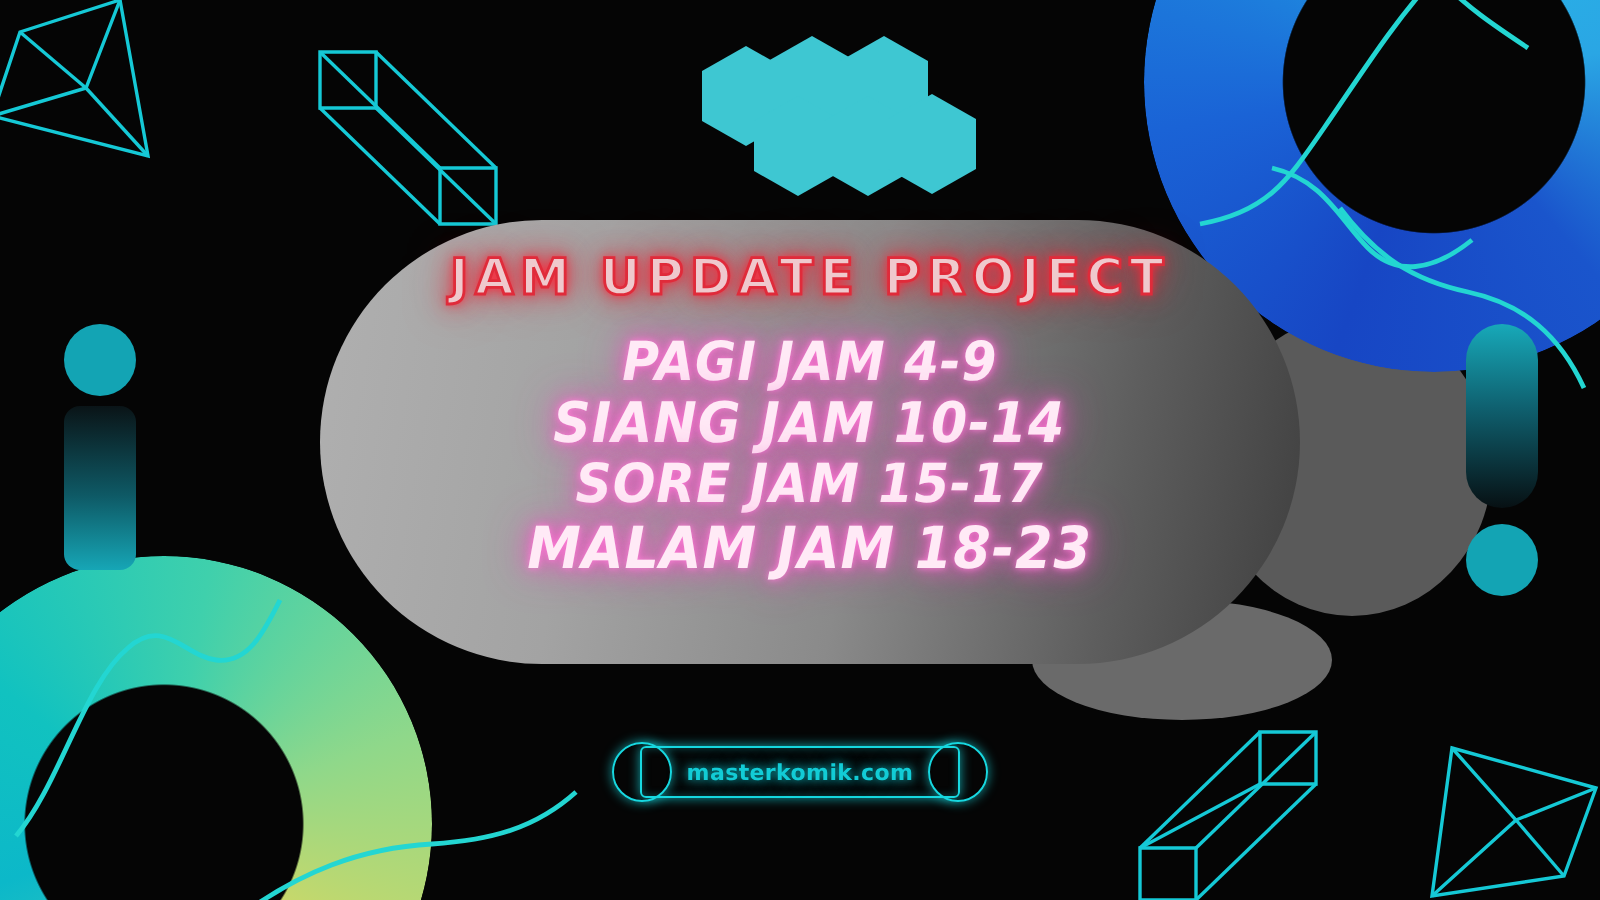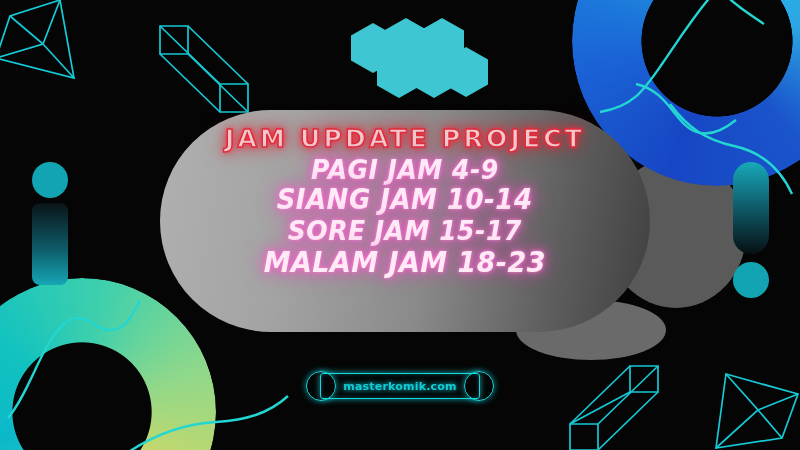--- a/index.html
+++ b/index.html
@@ -63,21 +63,21 @@
                  align-items:center; justify-content:flex-start; padding-top:14px; }
 
   .title {
     font-family:"DejaVu Sans", sans-serif;
     font-size:25px; font-weight:700; letter-spacing:3.2px;
     color:#efc9cd;
     -webkit-text-stroke:1.4px #e02b3a;
     text-shadow:0 0 5px #ff2b3c, 0 0 12px #e81f32, 0 0 22px rgba(232,31,50,.65);
     white-space:nowrap;
   }
-  .lines { margin-top:2px; display:flex; flex-direction:column; align-items:center; gap:1px; }
+  .lines { margin-top:14px; display:flex; flex-direction:column; align-items:center; gap:1px; }
   .line {
     font-family:"DejaVu Sans", sans-serif;
     font-style:italic; font-weight:700; letter-spacing:0.5px;
     color:#ffeaf6;
     text-shadow:0 0 4px #ff7fd8, 0 0 11px #f457c6, 0 0 22px rgba(236,64,186,.85);
     white-space:nowrap; line-height:1.08;
     transform:scaleX(.93);
   }
   .line-1 { font-size:27px; }
   .line-2 { font-size:28px; }

